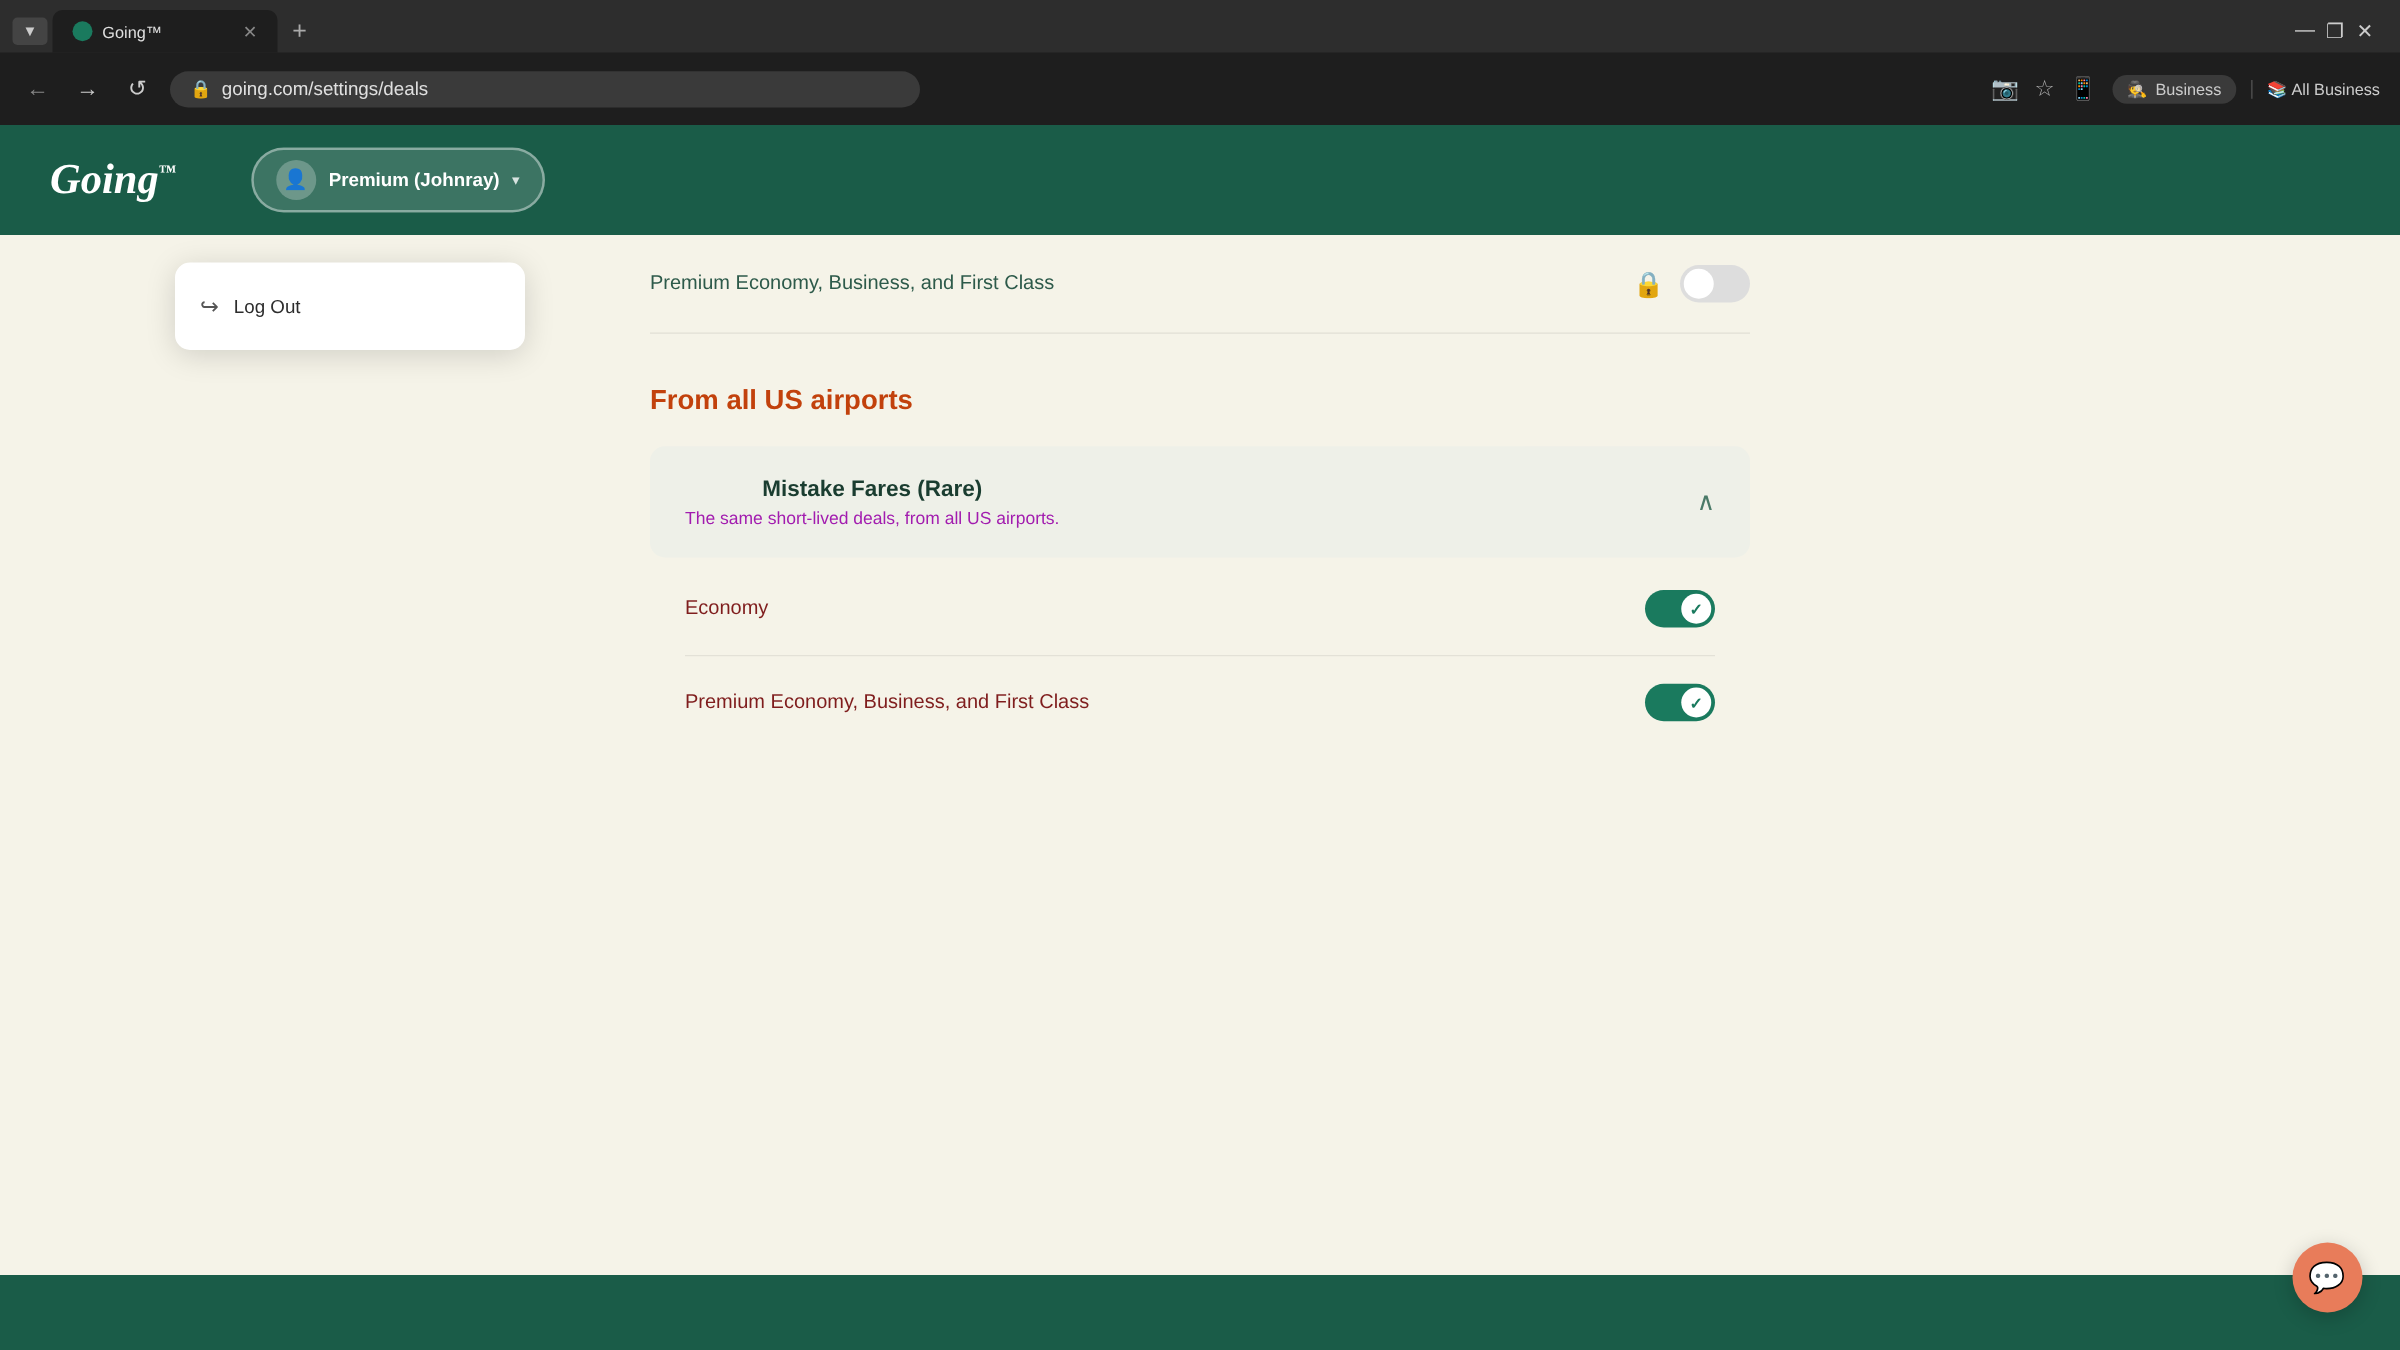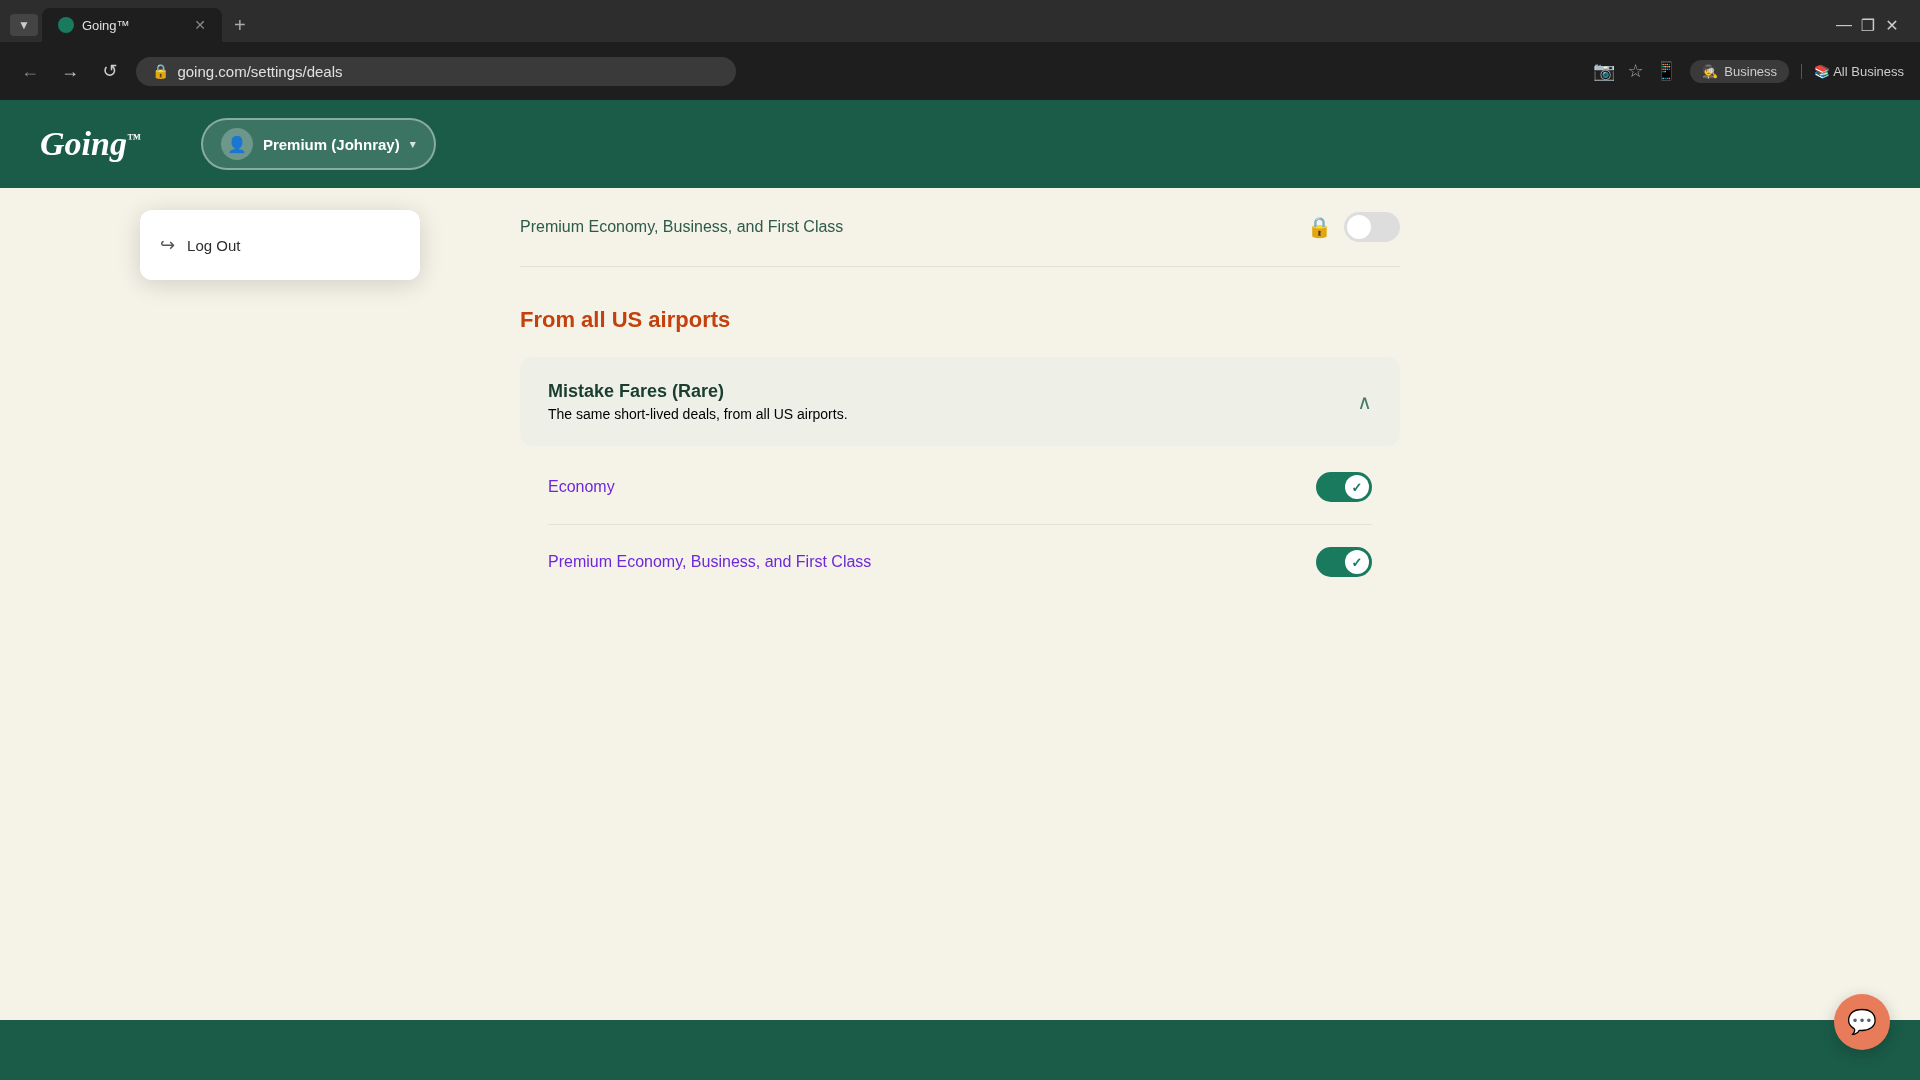--- a/index.html
+++ b/index.html
@@ -319,38 +319,39 @@
       color: #c2410c;
       margin: 40px 0 24px;
     }
 
     
     .accordion-card {
       background: #eef0e8;
       border-radius: 12px;
       overflow: hidden;
       margin-bottom: 4px;
+      text-align: center;
     }
     .accordion-header {
       display: flex;
       align-items: center;
       justify-content: space-between;
       padding: 24px 28px;
       cursor: pointer;
     }
     .accordion-title-group {}
     .accordion-title {
       font-size: 18px;
       font-weight: 600;
       color: #1a3d30;
       margin-bottom: 4px;
     }
     .accordion-subtitle {
       font-size: 14px;
-      color: #000000;
+      color: #a21caf;
       font-weight: 400;
     }
     .accordion-chevron {
       font-size: 20px;
       color: #4a7a68;
     }
 
     
     .accordion-body {
       background: #f5f3e8;
@@ -361,21 +362,21 @@
       align-items: center;
       justify-content: space-between;
       padding: 22px 0;
       border-bottom: 1px solid rgba(0,0,0,0.07);
     }
     .accordion-row:last-child {
       border-bottom: none;
     }
     .accordion-row-label {
       font-size: 16px;
-      color: #6d28d9;
+      color: #7f1d1d;
     }
 
     
     .site-footer {
       background: #1a5c48;
       height: 60px;
       position: absolute;
       bottom: 0;
       left: 0;
       right: 0;

